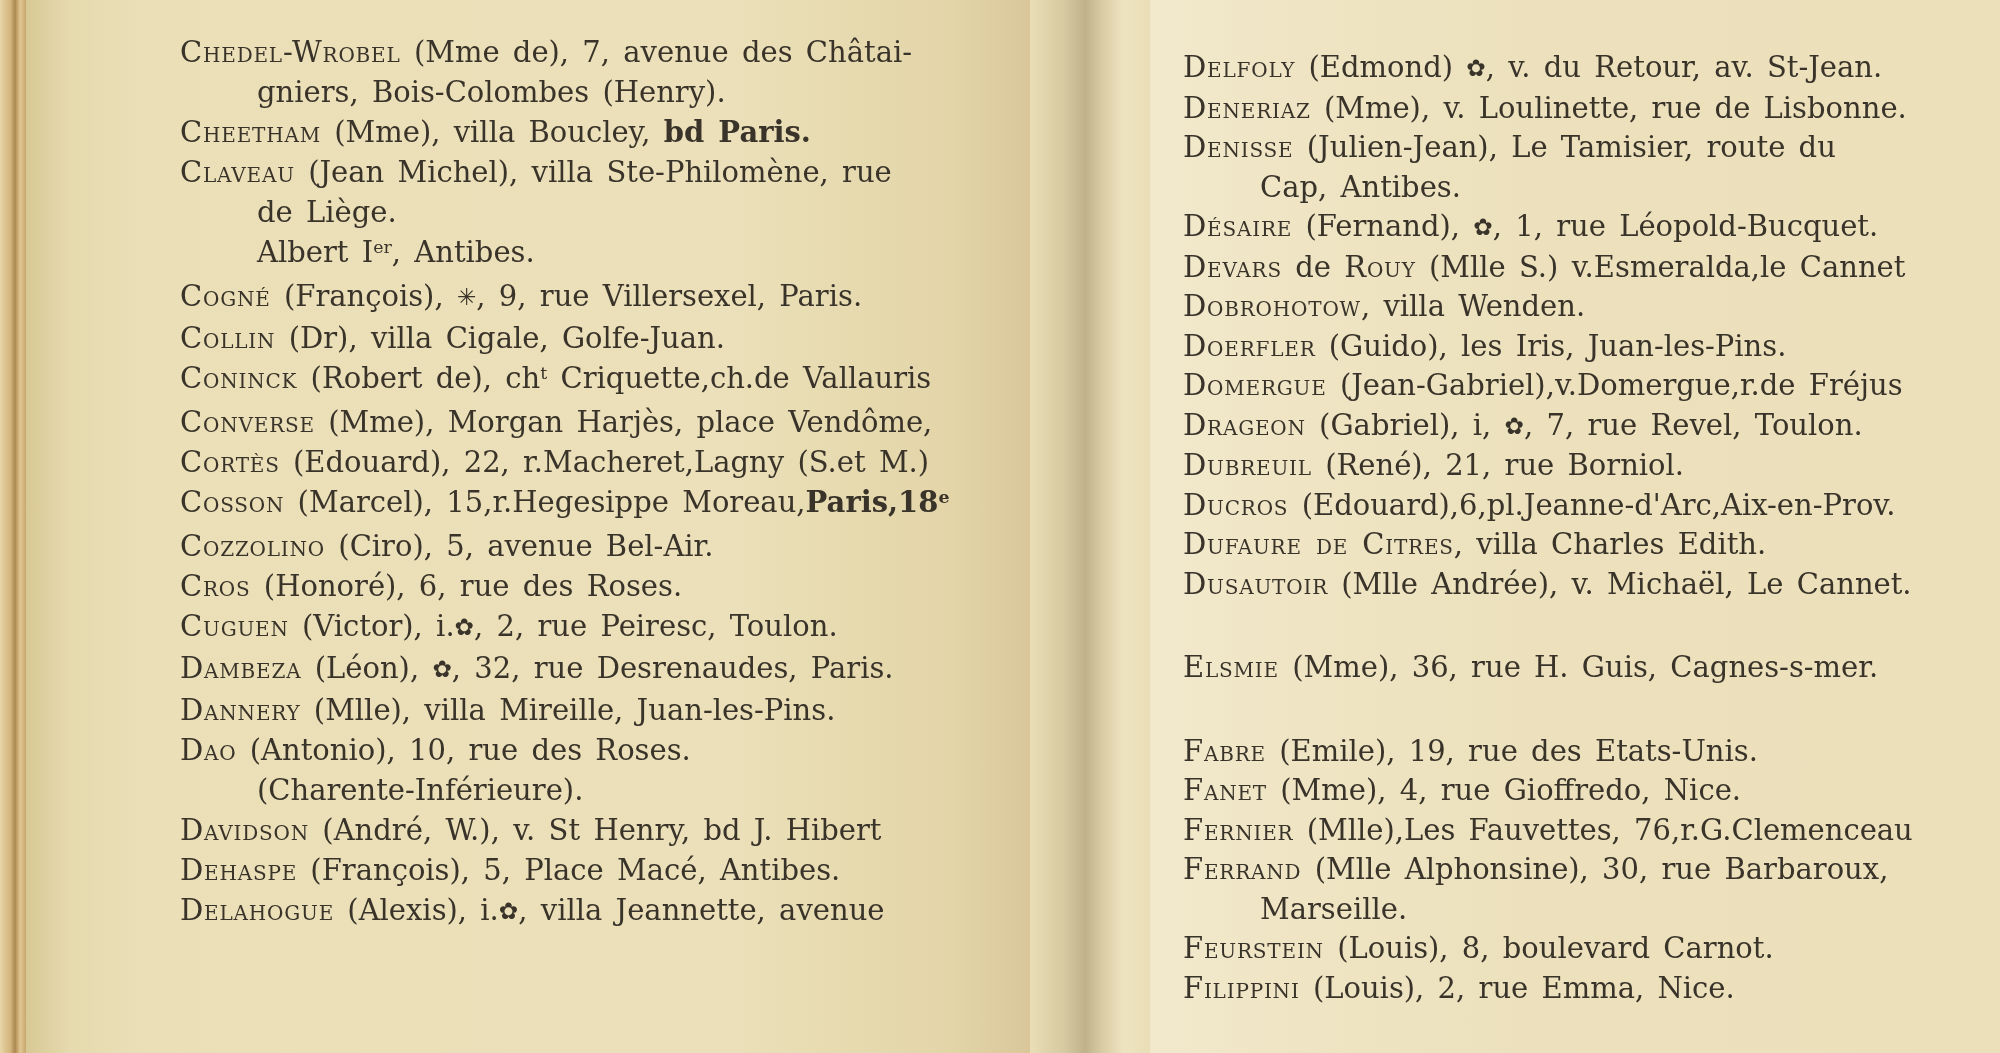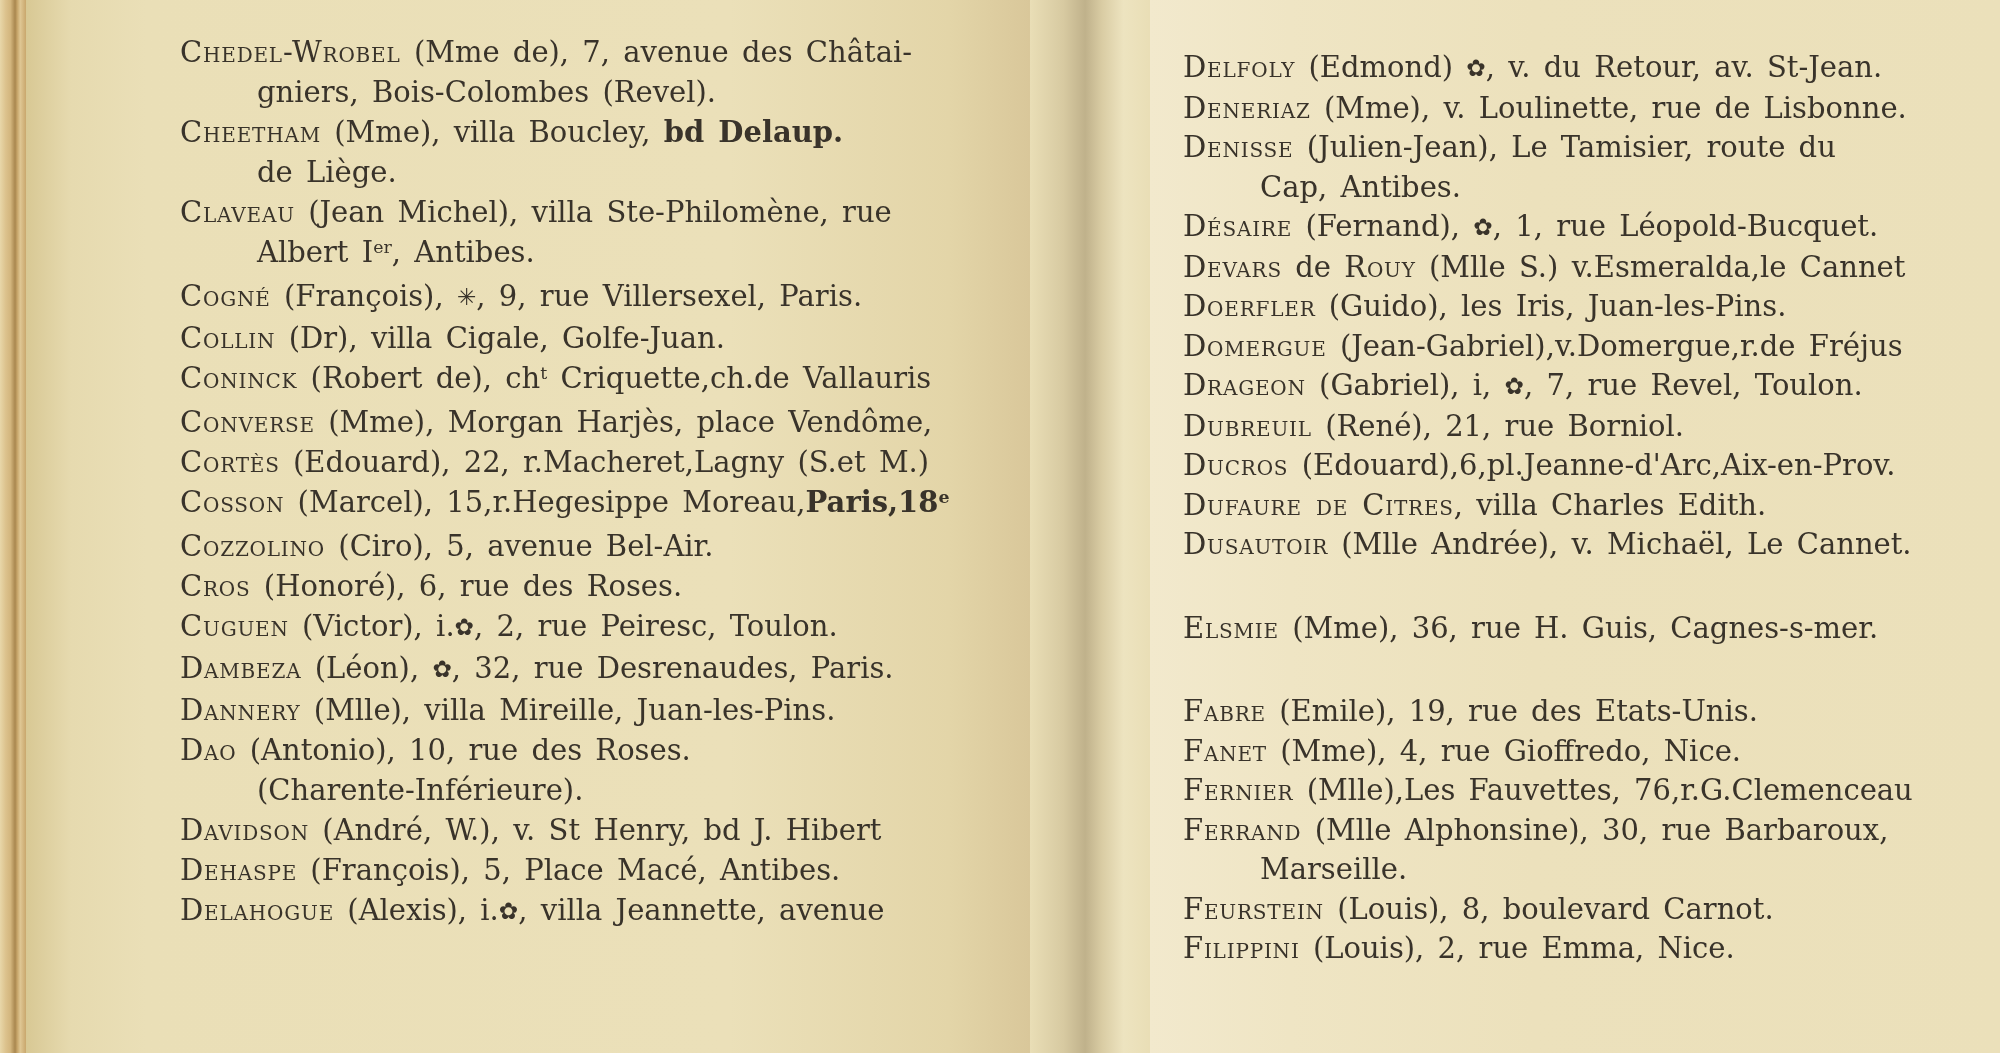--- a/index.html
+++ b/index.html
@@ -57,28 +57,28 @@
 
 <div class="scan">
   <div class="book-edge"></div>
   <div class="page left"></div>
   <div class="gutter"></div>
   <div class="page right"></div>
 
   <div class="entries" id="left-entries">
       <div class="entry">
         <div class="line"><span class="sc">Chedel-Wrobel</span><span class=""> (Mme de), 7, avenue des Châtai-</span></div>
-        <div class="line cont"><span class="">gniers, Bois-Colombes (Revel).</span></div>
+        <div class="line cont"><span class="">gniers, Bois-Colombes (Henry).</span></div>
       </div>
       <div class="entry">
-        <div class="line"><span class="sc">Cheetham</span><span class=""> (Mme), villa Boucley, </span><span class="b">bd Delaup.</span></div>
+        <div class="line"><span class="sc">Cheetham</span><span class=""> (Mme), villa Boucley, </span><span class="b">bd Paris.</span></div>
       </div>
       <div class="entry">
+        <div class="line"><span class="sc">Claveau</span><span class=""> (Jean Michel), villa Ste-Philomène, rue</span></div>
         <div class="line cont"><span class="">de Liège.</span></div>
-        <div class="line"><span class="sc">Claveau</span><span class=""> (Jean Michel), villa Ste-Philomène, rue</span></div>
       </div>
       <div class="entry">
         <div class="line cont"><span class="">Albert I</span><span class="sup">er</span><span class="">, Antibes.</span></div>
       </div>
       <div class="entry">
         <div class="line"><span class="sc">Cogné</span><span class=""> (François), </span><span class="sym">✳</span><span class="">, 9, rue Villersexel, Paris.</span></div>
       </div>
       <div class="entry">
         <div class="line"><span class="sc">Collin</span><span class=""> (Dr), villa Cigale, Golfe-Juan.</span></div>
       </div>
@@ -137,20 +137,23 @@
         <div class="line"><span class="sc">Denisse</span><span class=""> (Julien-Jean), Le Tamisier, route du</span></div>
         <div class="line cont"><span class="">Cap, Antibes.</span></div>
       </div>
       <div class="entry">
         <div class="line"><span class="sc">Désaire</span><span class=""> (Fernand), </span><span class="sym">✿</span><span class="">, 1, rue Léopold-Bucquet.</span></div>
       </div>
       <div class="entry">
         <div class="line"><span class="sc">Devars</span><span class=""> de </span><span class="sc">Rouy</span><span class=""> (Mlle S.) v.Esmeralda,le Cannet</span></div>
       </div>
       <div class="entry">
+        <div class="line"><span class="sc">Dobrohotow</span><span class="">, villa Wenden.</span></div>
+      </div>
+      <div class="entry">
         <div class="line"><span class="sc">Doerfler</span><span class=""> (Guido), les Iris, Juan-les-Pins.</span></div>
       </div>
       <div class="entry">
         <div class="line"><span class="sc">Domergue</span><span class=""> (Jean-Gabriel),v.Domergue,r.de Fréjus</span></div>
       </div>
       <div class="entry">
         <div class="line"><span class="sc">Drageon</span><span class=""> (Gabriel), i, </span><span class="sym">✿</span><span class="">, 7, rue Revel, Toulon.</span></div>
       </div>
       <div class="entry">
         <div class="line"><span class="sc">Dubreuil</span><span class=""> (René), 21, rue Borniol.</span></div>

